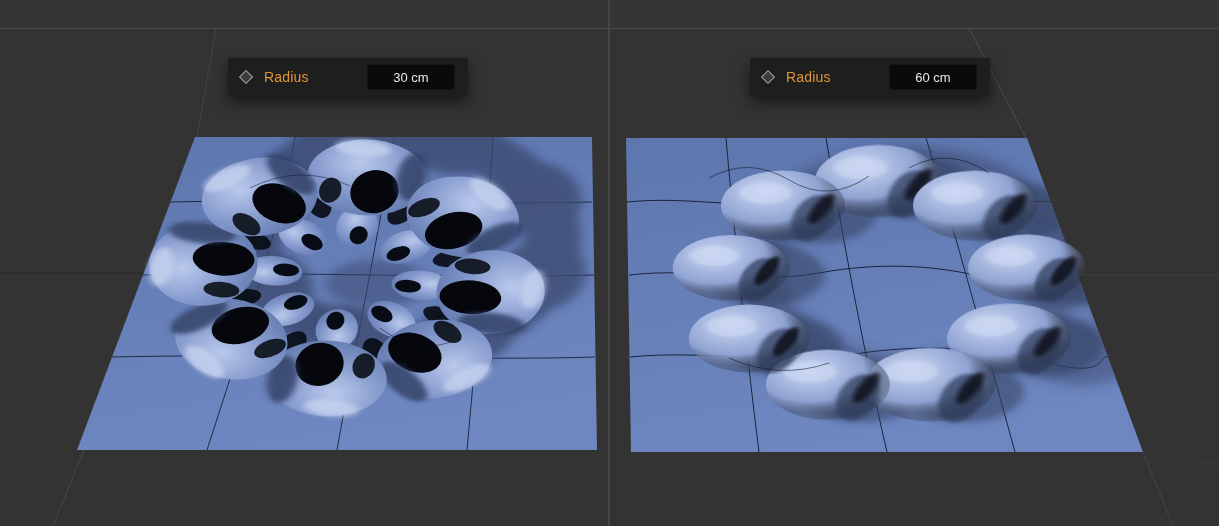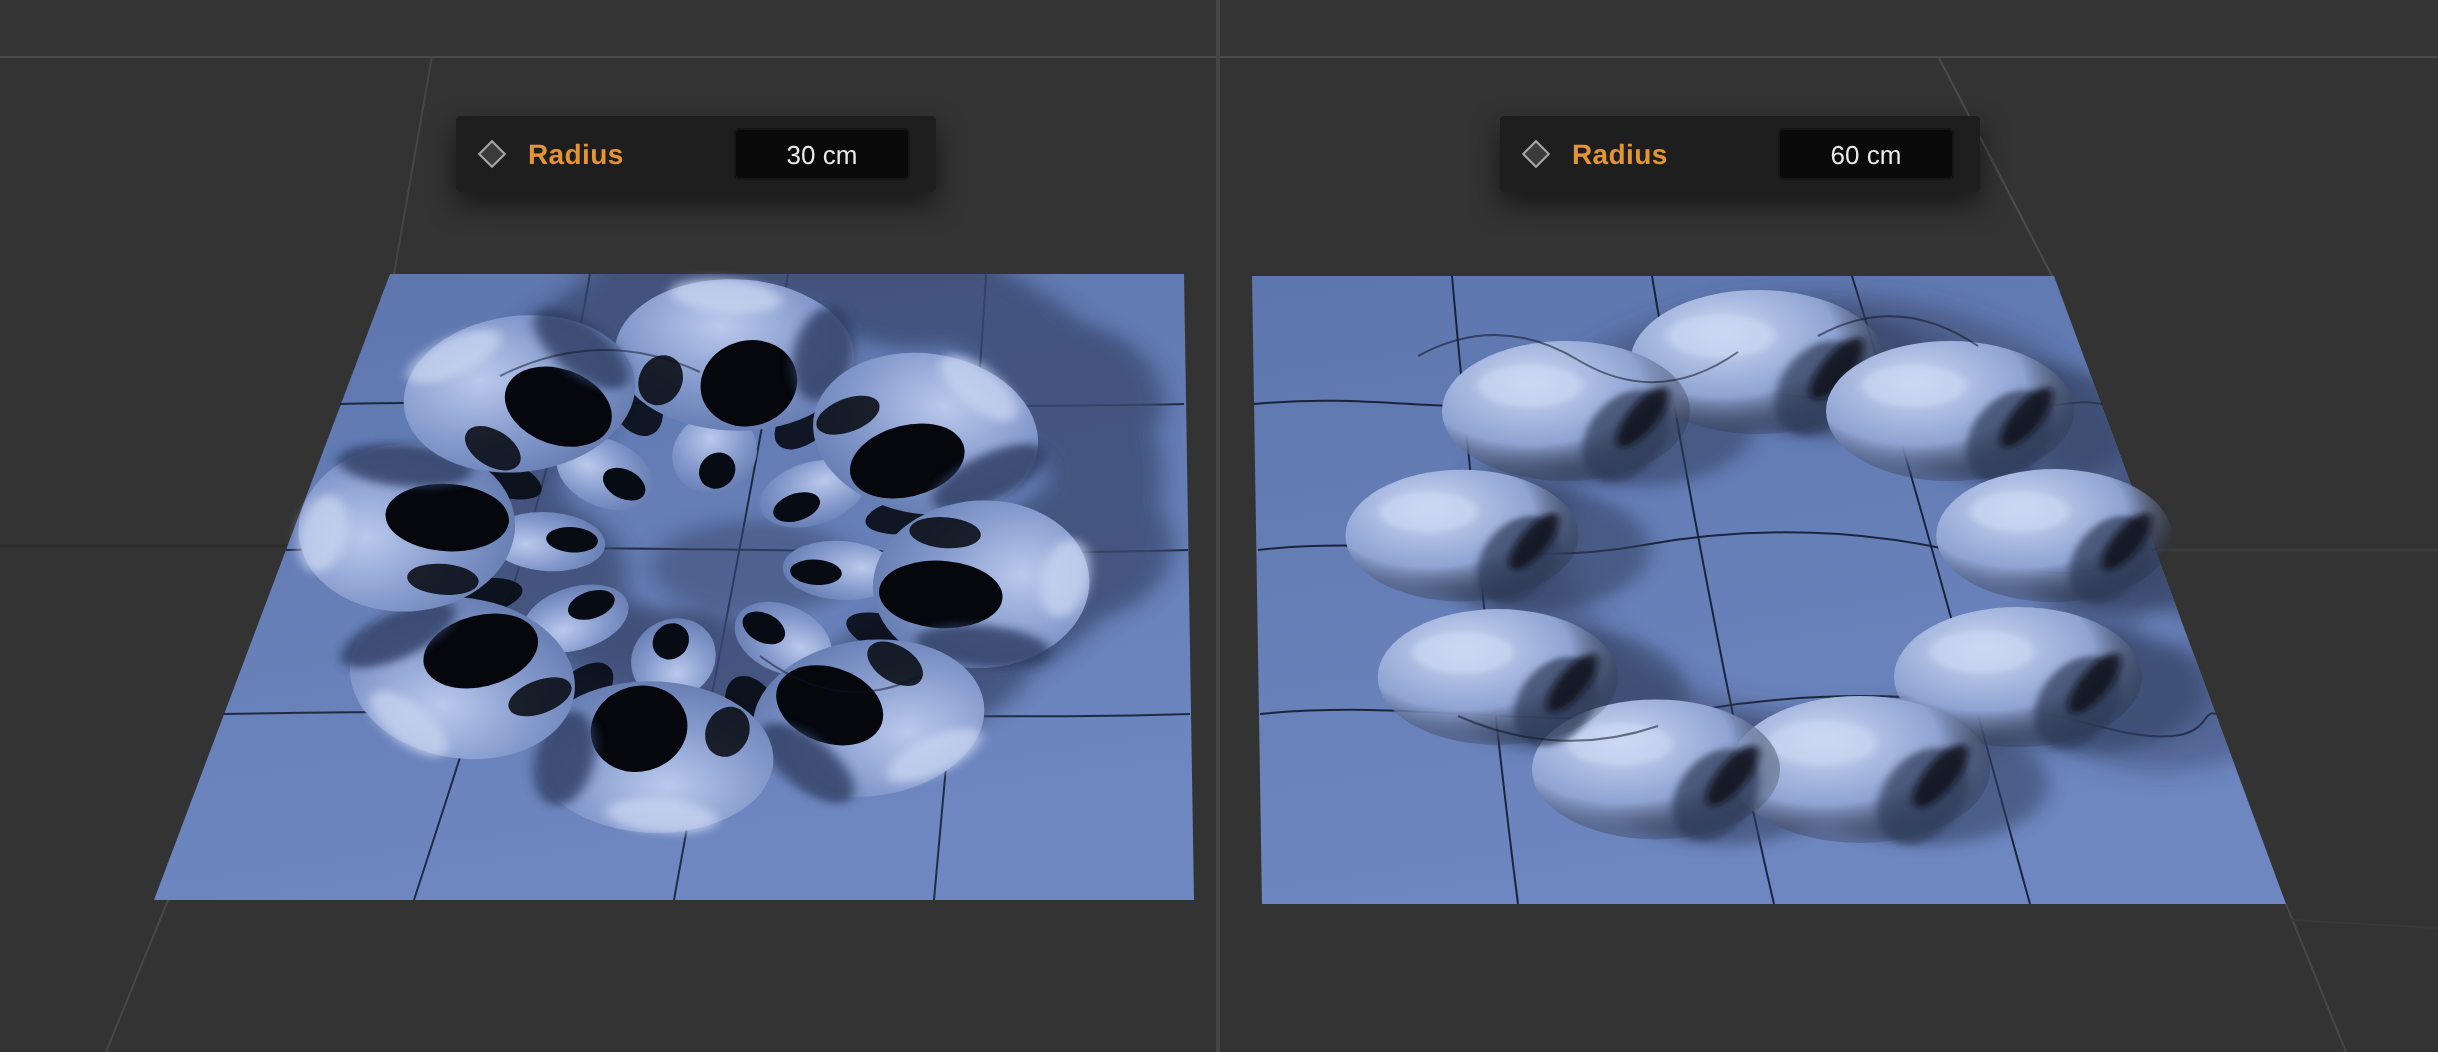--- a/index.html
+++ b/index.html
@@ -16,21 +16,21 @@
   .hud{
     position:absolute;top:58px;width:240px;height:38px;background:#1e1e1e;
     border-radius:2px;display:flex;align-items:center;
     box-shadow:0 6px 14px rgba(0,0,0,.55);
   }
   .hud .diamond{
     width:8px;height:8px;margin-left:13px;background:#3b3b3b;
     border:1px solid #a6a6a6;transform:rotate(45deg);flex:0 0 auto;
   }
   .hud .label{
-    margin-left:13px;color:#e39435;font-size:14px;letter-spacing:.2px;flex:1 1 auto;font-weight:bold;
+    margin-left:13px;color:#e39435;font-size:14px;letter-spacing:.2px;flex:1 1 auto;
   }
   .hud .valbox{
     width:88px;height:26px;margin-right:13px;background:#0a0a0a;border-radius:3px;
     display:flex;align-items:center;justify-content:center;
     color:#e9e9e9;font-size:13px;flex:0 0 auto;box-shadow:inset 0 0 0 1px #161616;
   }
 </style>
 </head>
 <body>
 

